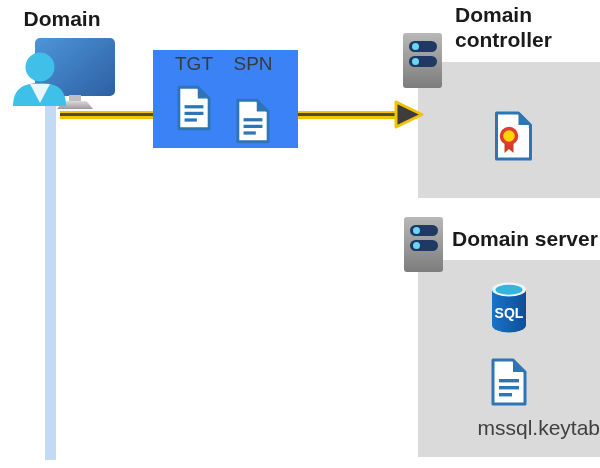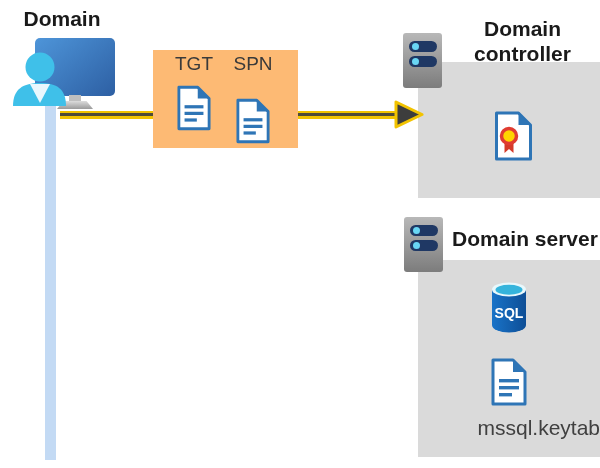--- a/index.html
+++ b/index.html
@@ -19,30 +19,30 @@
   .person{left:12px;top:51px;width:55px;height:55px;z-index:5;}
 
   .vline{left:45px;top:98px;width:11px;height:362px;background:#C3DAF4;z-index:1;}
 
   
   .hline{left:60px;top:111px;width:336px;height:8px;background:#F2C300;z-index:2;}
   .hline-core{left:60px;top:113px;width:336px;height:3px;background:#4F4B38;z-index:2;}
   .arrowhead{left:394px;top:100px;width:30px;height:29px;z-index:6;}
 
   
-  .ticket-box{left:153px;top:50px;width:145px;height:98px;background:#fdba74;z-index:3;}
+  .ticket-box{left:153px;top:50px;width:145px;height:98px;background:#3b82f6;z-index:3;}
   .ticket-col{position:absolute;top:3px;width:60px;display:flex;flex-direction:column;
               align-items:center;gap:9px;}
   .ticket-label{font-size:19px;color:#3A3A3A;}
 
   .area-box{background:#DADADA;z-index:2;}
   .dc-box{left:418px;top:62px;width:182px;height:136px;}
   .linux-box{left:418px;top:260px;width:182px;height:197px;}
 
-  .dc-label{left:455px;top:16px;width:135px;text-align:center;}
+  .dc-label{left:455px;top:2px;width:135px;}
   .linux-label{left:452px;top:226px;width:145px;white-space:nowrap;}
   .client-label{left:12px;top:6px;width:100px;text-align:center;}
 
   
   .server{width:39px;height:55px;border-radius:3px;z-index:4;
           background:linear-gradient(#B8B8B8,#7C7C7C);
           display:flex;flex-direction:column;align-items:center;padding-top:8px;gap:4px;box-sizing:border-box;}
   .slot{position:relative;width:28px;height:11px;border-radius:5.5px;background:#1F3864;}
   .slot::before{content:"";position:absolute;left:3px;top:2px;width:7px;height:7px;border-radius:50%;
                 background:#69D6F4;}

